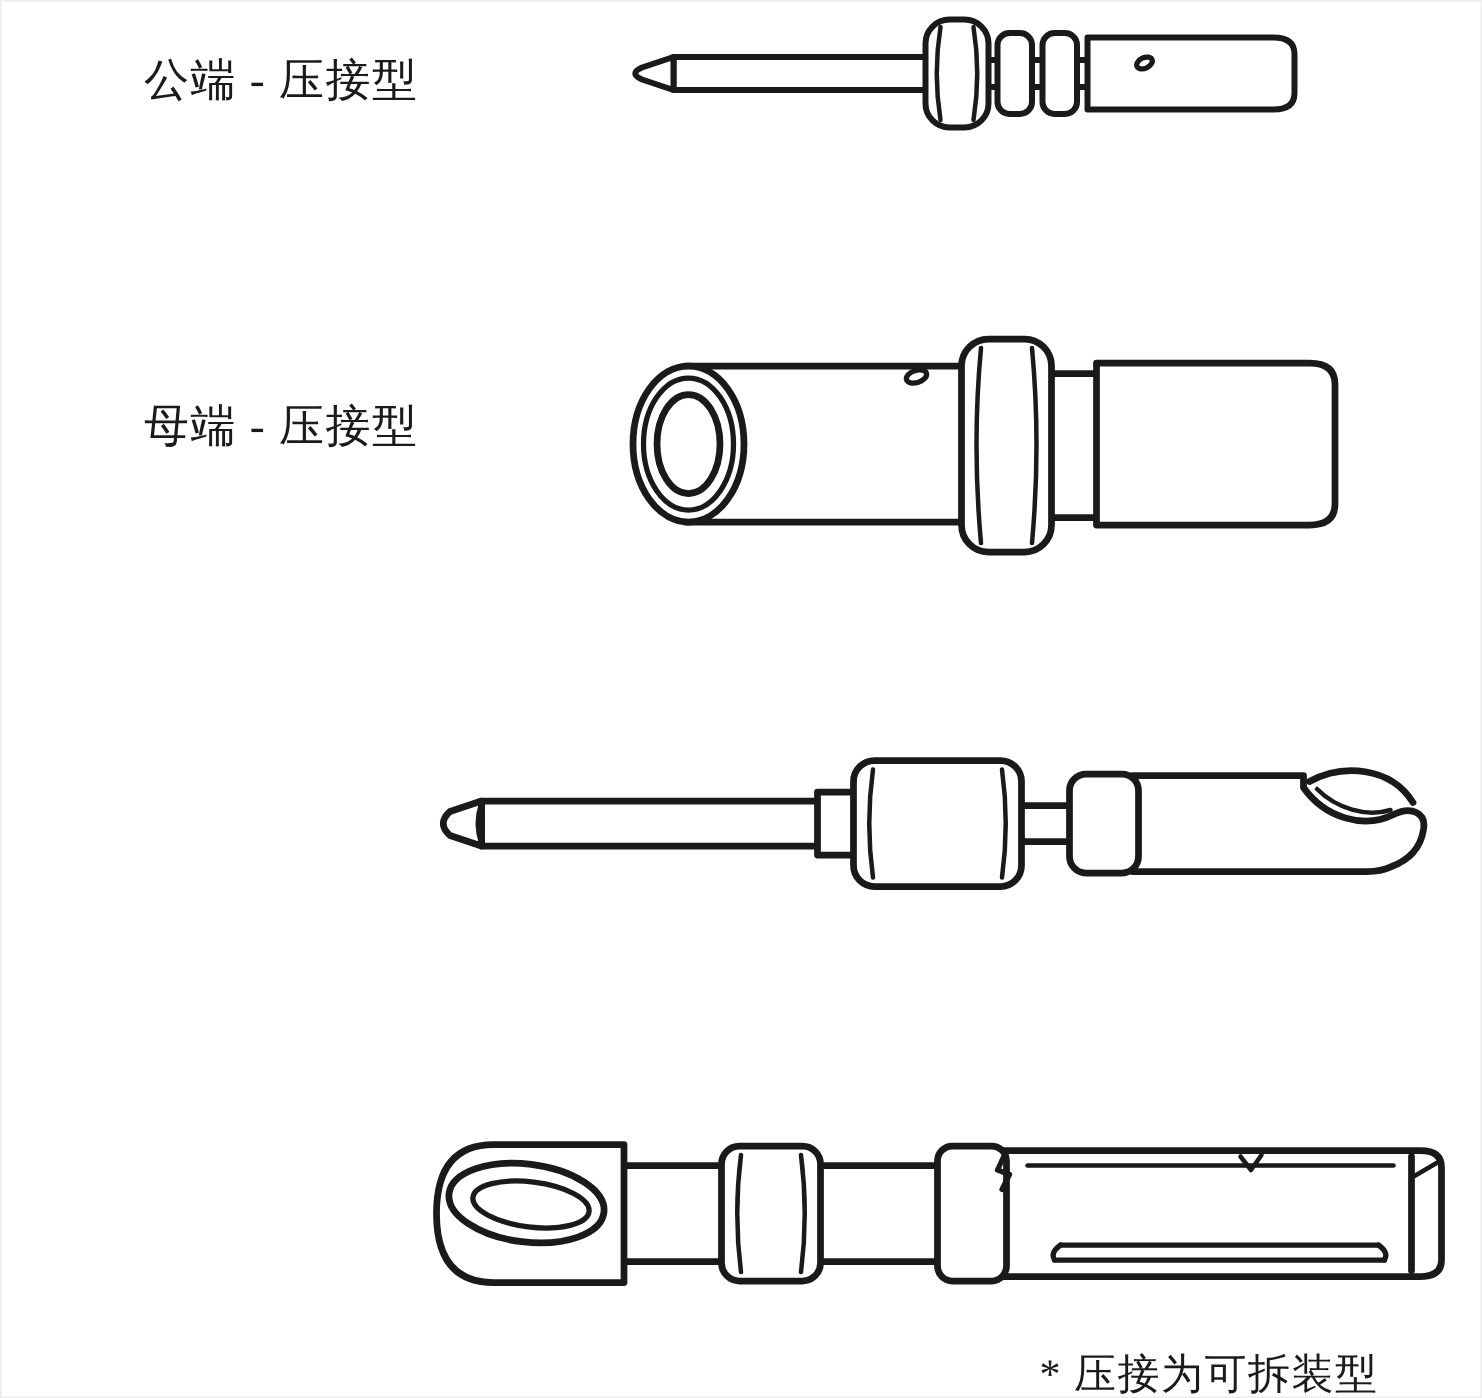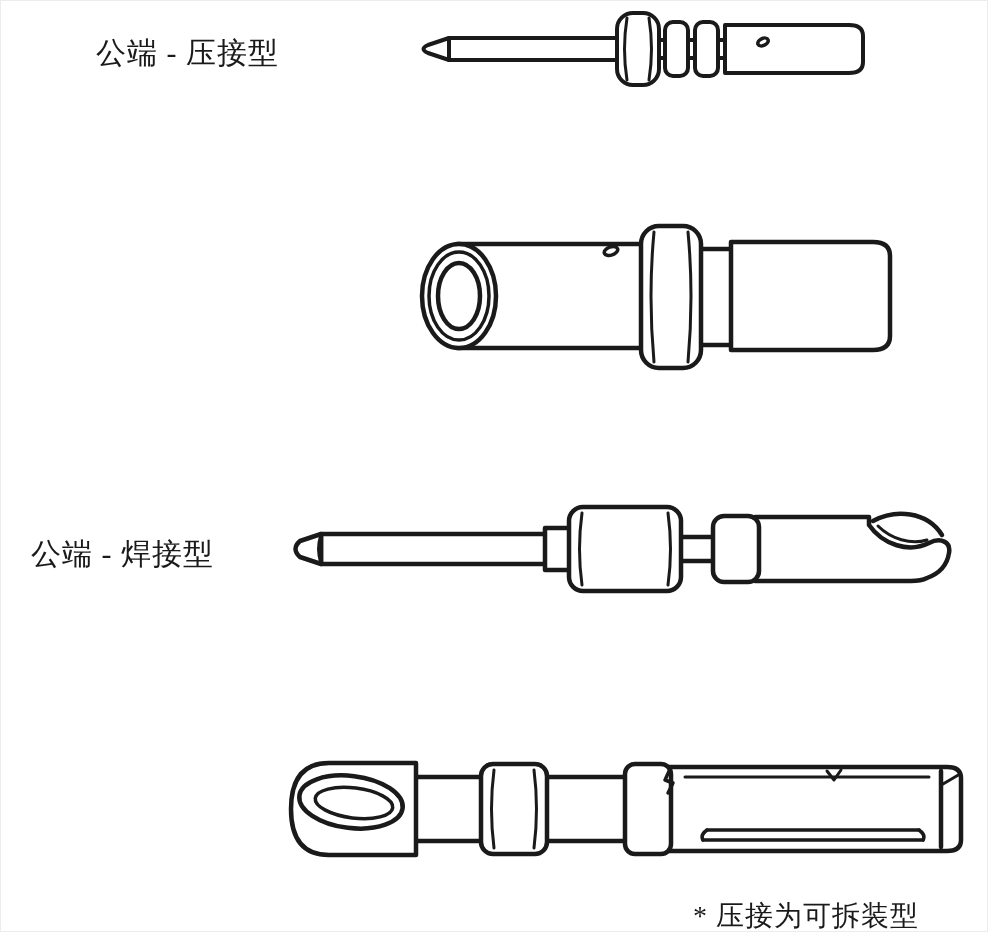--- a/index.html
+++ b/index.html
@@ -34,38 +34,38 @@
       <rect x="206" y="4" width="42" height="72" rx="16"></rect>
       <path d="M216,9 Q211,40 216,71" fill="none" stroke-width="3"></path>
       <path d="M238,9 Q243,40 238,71" fill="none" stroke-width="3"></path>
       <rect x="254" y="13" width="23" height="54" rx="8"></rect>
       <rect x="284" y="13" width="23" height="54" rx="8"></rect>
       <path d="M314,16 H438 Q452,16 452,27 V53 Q452,64 438,64 H314 Z"></path>
       <ellipse cx="352" cy="33" rx="5.5" ry="3.5" transform="rotate(-25 352 33)" stroke-width="3.5"></ellipse>
     </g>
   </svg>
 
+  <div class="label" style="left:95px; top:263px">母端 - 压接型</div>
 
   <svg class="drawing" style="left:412px; top:222px" width="492" height="148" viewBox="0 0 492 148">
     <g stroke="#1a1a1a" stroke-width="4.5" fill="#ffffff" stroke-linejoin="round" stroke-linecap="round">
       <rect x="44" y="21" width="196" height="104" stroke="none"></rect>
       <path d="M44,21 H240 M44,125 H240" fill="none"></path>
       <ellipse cx="46" cy="73" rx="37" ry="52"></ellipse>
       <ellipse cx="46" cy="73" rx="30" ry="44" fill="none" stroke-width="3.5"></ellipse>
       <ellipse cx="46" cy="73" rx="21" ry="33" fill="none"></ellipse>
       <ellipse cx="198" cy="28" rx="7" ry="4" transform="rotate(-18 198 28)" stroke-width="3.5"></ellipse>
       <rect x="282" y="26" width="44" height="96"></rect>
       <rect x="228" y="3" width="60" height="142" rx="18"></rect>
       <path d="M241,9 Q235,73 241,139" fill="none" stroke-width="3"></path>
       <path d="M275,9 Q281,73 275,139" fill="none" stroke-width="3"></path>
       <path d="M318,19 H460 Q477,19 477,33 V113 Q477,127 460,127 H318 Z"></path>
     </g>
   </svg>
 
-  <div class="label" style="left:30px; top:533px">公端 - 焊接型</div>
 
   <svg class="drawing" style="left:280px; top:498px" width="685" height="104" viewBox="0 0 685 104">
     <g stroke="#1a1a1a" stroke-width="4.5" fill="#ffffff" stroke-linejoin="round" stroke-linecap="round">
       <path d="M40,35 H272 V65 H40 Z"></path>
       <path d="M40,35 L19,42 Q10,50 19,58 L40,65 Z"></path>
       <path d="M40,36 Q35,50 40,64" fill="none" stroke-width="3"></path>
       <rect x="264" y="29" width="32" height="42"></rect>
       <path d="M396,38 H438 V62 H396 Z"></path>
       <path d="M474,18 H588 L588,26 C602,46 628,54 648,44 C660,38 670,43 668,54 C666,67 657,75 646,79 Q640,82 630,82 H474 Z"></path>
       <path d="M592,22 C614,10 646,12 661,36" fill="none"></path>

